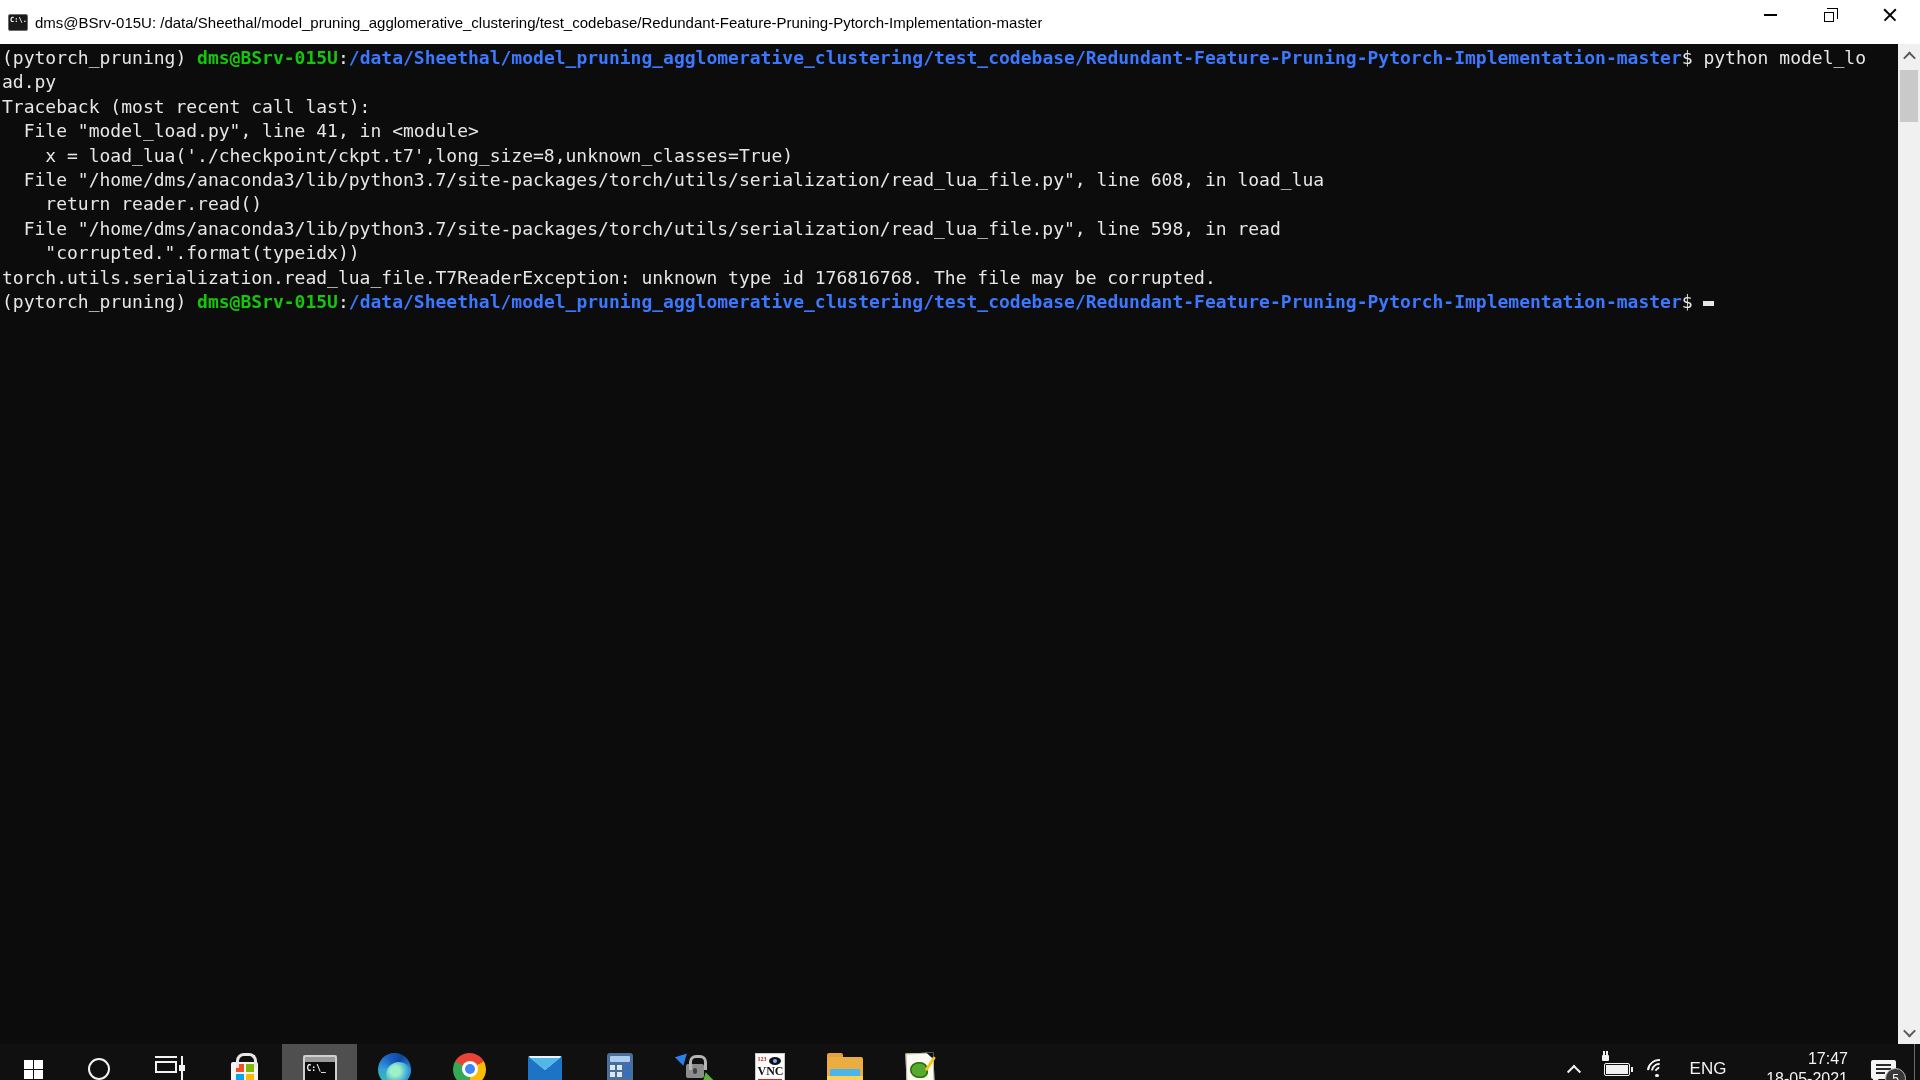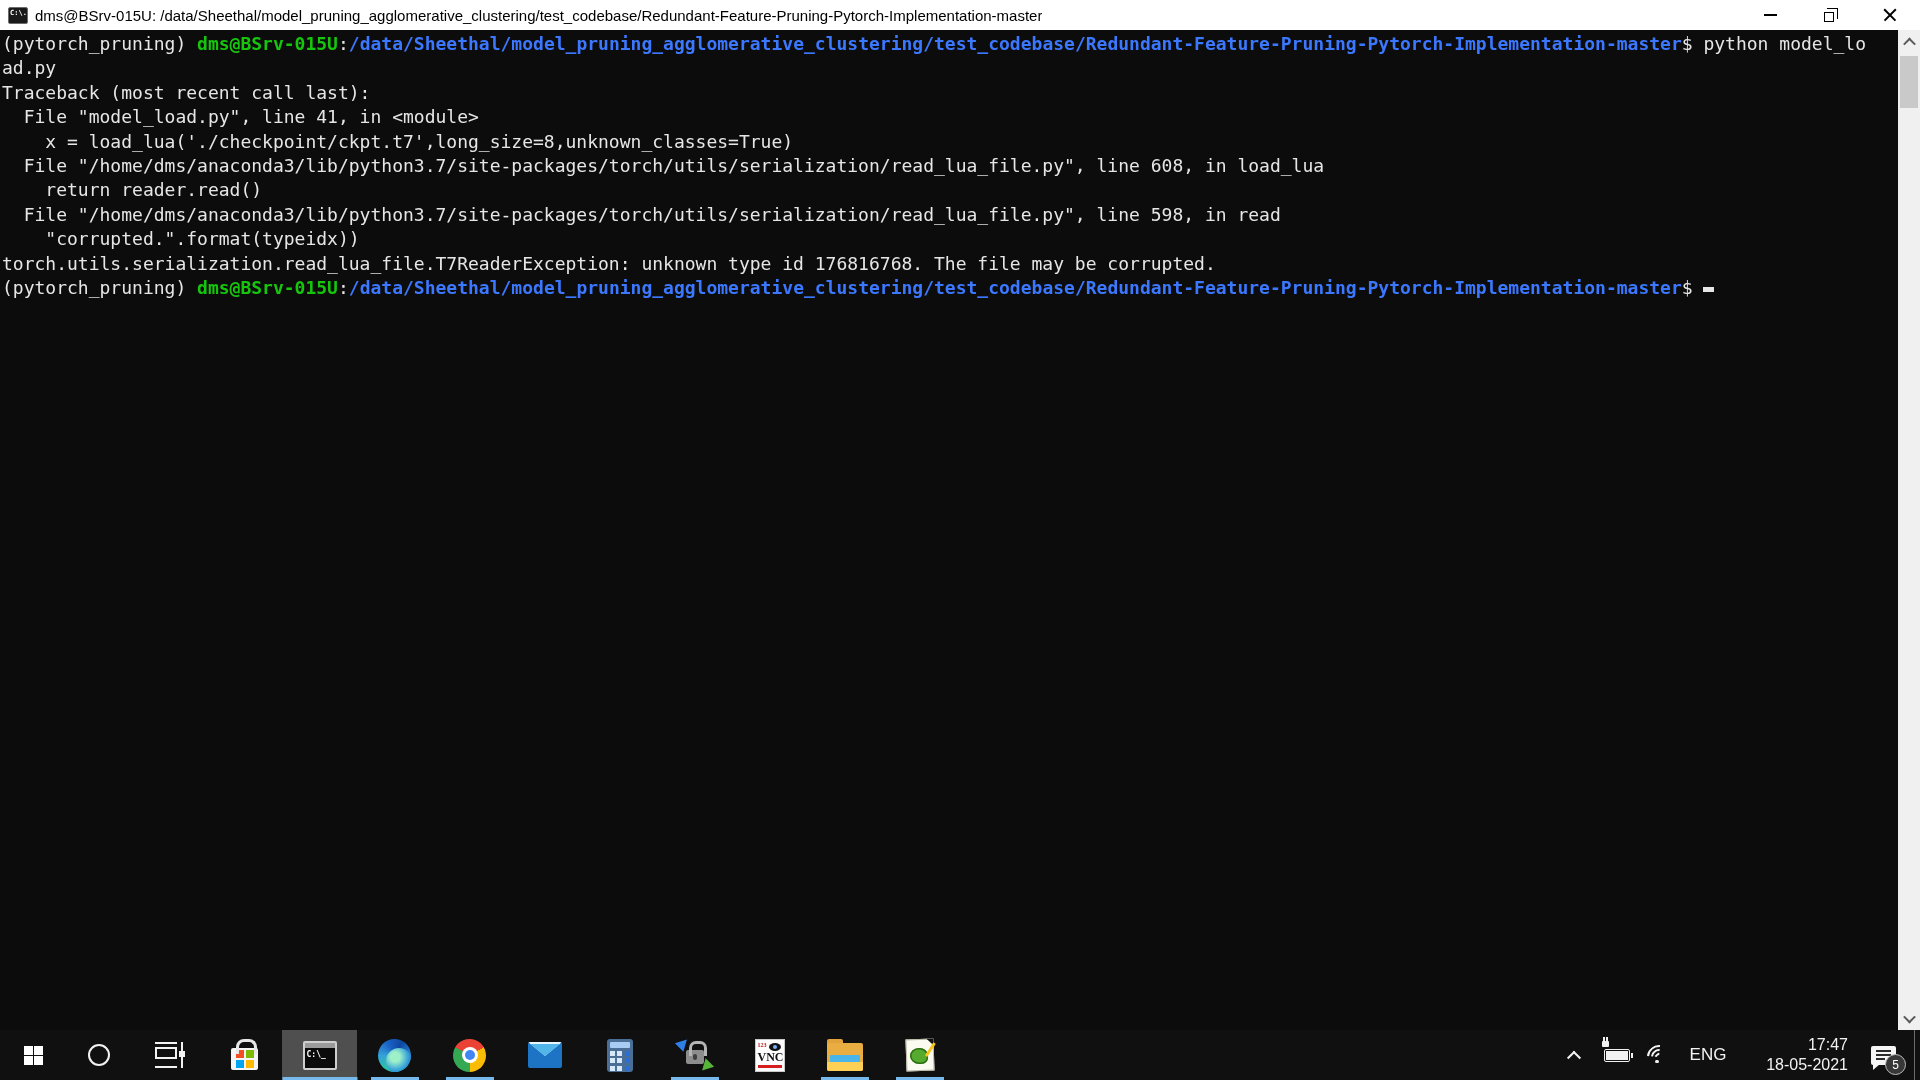--- a/index.html
+++ b/index.html
@@ -1,19 +1,19 @@
 <!DOCTYPE html>
 <html><head>
 <meta charset="utf-8">
 <style>
   * { margin:0; padding:0; box-sizing:border-box; }
   html,body { width:1920px; height:1080px; overflow:hidden; background:#000; font-family:"Liberation Sans",sans-serif; }
 
   
-  .titlebar { height:30px; background:#ffffff; display:flex; align-items:center; position:relative; }
+  .titlebar { height:44px; background:#ffffff; display:flex; align-items:center; position:relative; }
   .titlebar .appicon { width:20px; height:17px; margin:0 7px 0 8px; background:#1a1a1a; border:1px solid #6b6b6b; border-radius:2px; position:relative; flex:none; }
   .titlebar .appicon::before { content:"C:\\."; position:absolute; left:1px; top:1px; font:bold 7px "DejaVu Sans Mono",monospace; color:#fff; letter-spacing:0; }
   .titlebar .title { font-size:15px; color:#000; white-space:nowrap; overflow:hidden; }
   .win-controls { position:absolute; right:0; top:0; height:30px; display:flex; }
   .win-btn { width:60px; height:30px; display:flex; align-items:center; justify-content:center; }
   .minimize-glyph { width:13px; height:1.6px; background:#000; }
   .restore-glyph { width:10px; height:10px; border:1.4px solid #000; position:relative; background:#fff; margin-top:3px; margin-left:-3px; }
   .restore-glyph::before { content:""; position:absolute; left:2px; bottom:2px; width:10px; height:10px; border:1.4px solid #000; border-left:none; border-bottom:none; }
   .close-glyph { position:relative; width:14px; height:14px; }
   .close-glyph::before, .close-glyph::after { content:""; position:absolute; left:-1px; top:6px; width:16px; height:1.5px; background:#000; }

